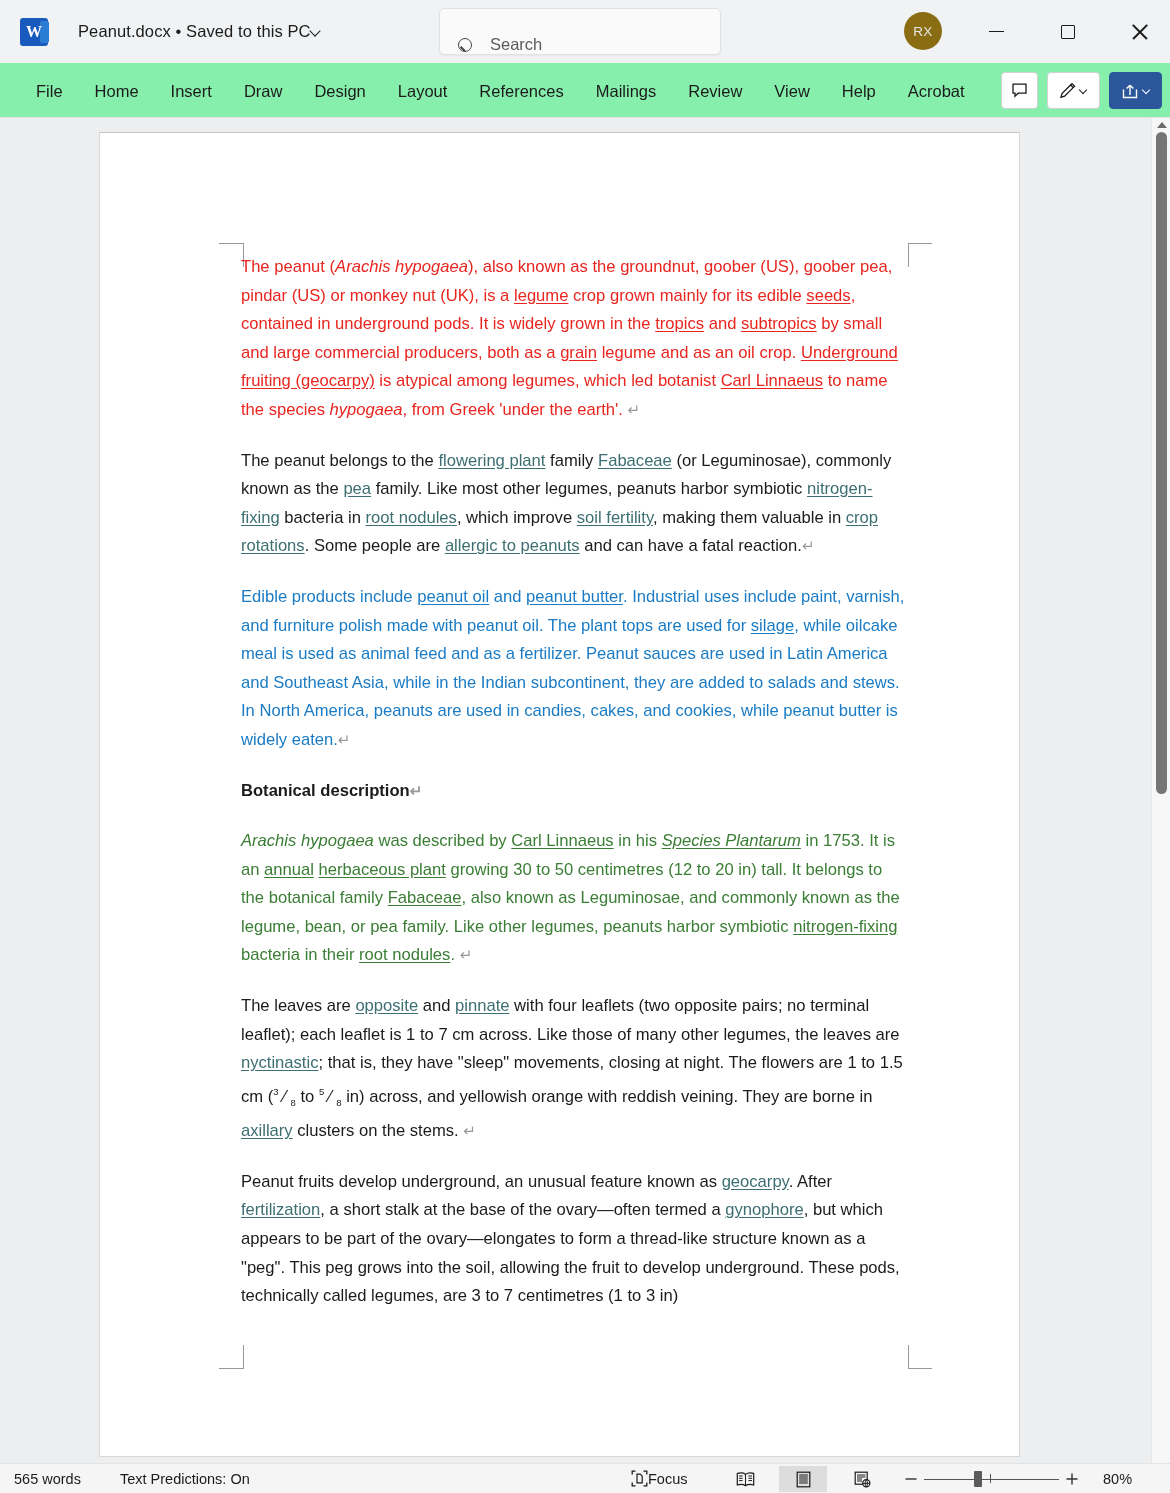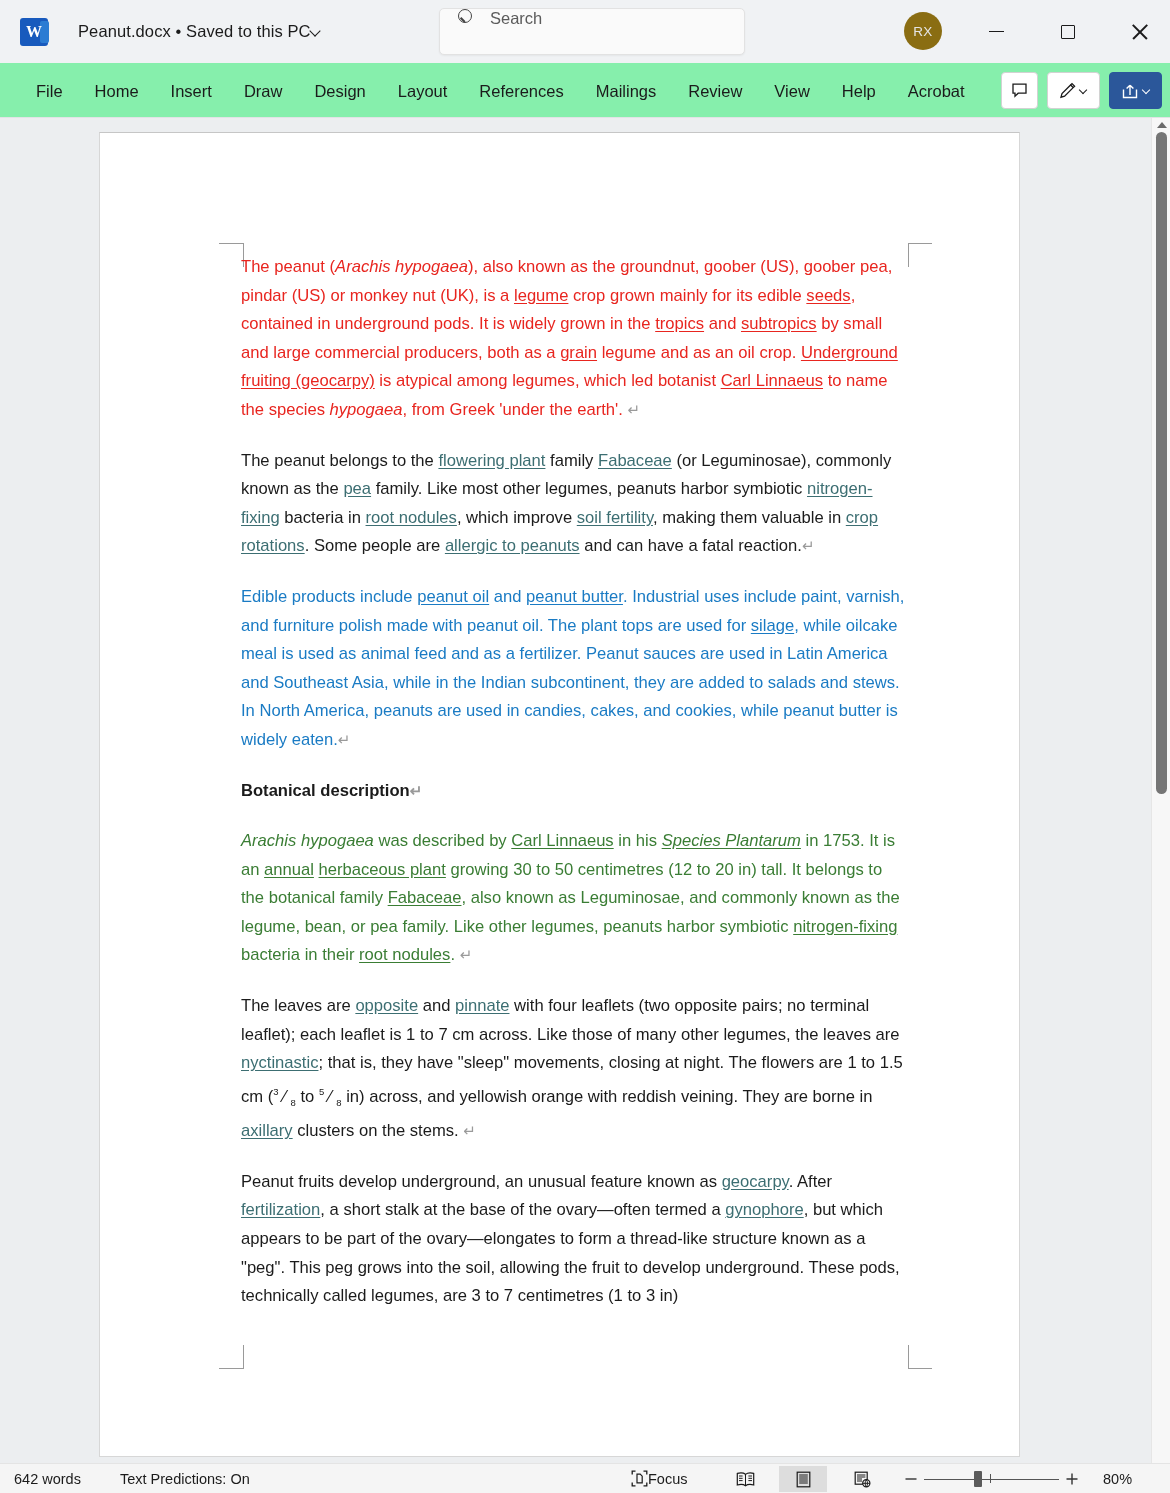--- a/index.html
+++ b/index.html
@@ -38,23 +38,23 @@
     font-size: 16.5px; color: #1b1b1b; letter-spacing: .1px;
     white-space: nowrap;
   }
   .chev { display:inline-block; width: 11px; height: 11px; position: relative; }
   .chev::after{
     content:""; position:absolute; left:0; top:1px; width:7px; height:7px;
     border-right: 1.4px solid #1b1b1b; border-bottom: 1.4px solid #1b1b1b;
     transform: rotate(45deg);
   }
   #search-box {
-    position: absolute; left: 439px; top: 8px; width: 306px; height: 47px;
+    position: absolute; left: 439px; top: 8px; width: 282px; height: 47px;
     background: #fafafa; border: 1px solid #e2e2e2; border-radius: 5px;
-    display: flex; align-items: flex-start; padding-left: 18px; gap: 16px;
+    display: flex; align-items: flex-end; padding-left: 18px; gap: 16px;
     box-shadow: 0 1px 2px rgba(0,0,0,.05);
   }
   #search-box .placeholder { color: #5b5b5b; font-size: 16.5px; }
   .mag {
     width: 16px; height: 16px; position: relative; display:inline-block;
   }
   .mag::before{
     content:""; position:absolute; left:0; top:0; width:12px; height:12px;
     border: 1.6px solid #444; border-radius: 50%;
   }
@@ -323,21 +323,21 @@
     </div>
   </div>
 </div>
 
 <div id="vscroll">
   <div class="arrow-up"></div>
   <div id="vthumb"></div>
 </div>
 
 <div id="statusbar">
-  <span id="sb-words">642 words</span>
+  <span id="sb-words">565 words</span>
   <span id="sb-pred">Text Predictions: On</span>
 
   <span id="sb-focus">
     <svg width="17" height="17" viewBox="0 0 17 17">
       <path d="M1.2 4.5V1.2h3.3M12.5 1.2h3.3v3.3M15.8 12.5v3.3h-3.3M4.5 15.8H1.2v-3.3" fill="none" stroke="#1b1b1b" stroke-width="1.3"></path>
       <path d="M6 4.2h3.2l2 2V12.8H6z" fill="none" stroke="#1b1b1b" stroke-width="1.2"></path>
     </svg>
     <span>Focus</span>
   </span>
 

